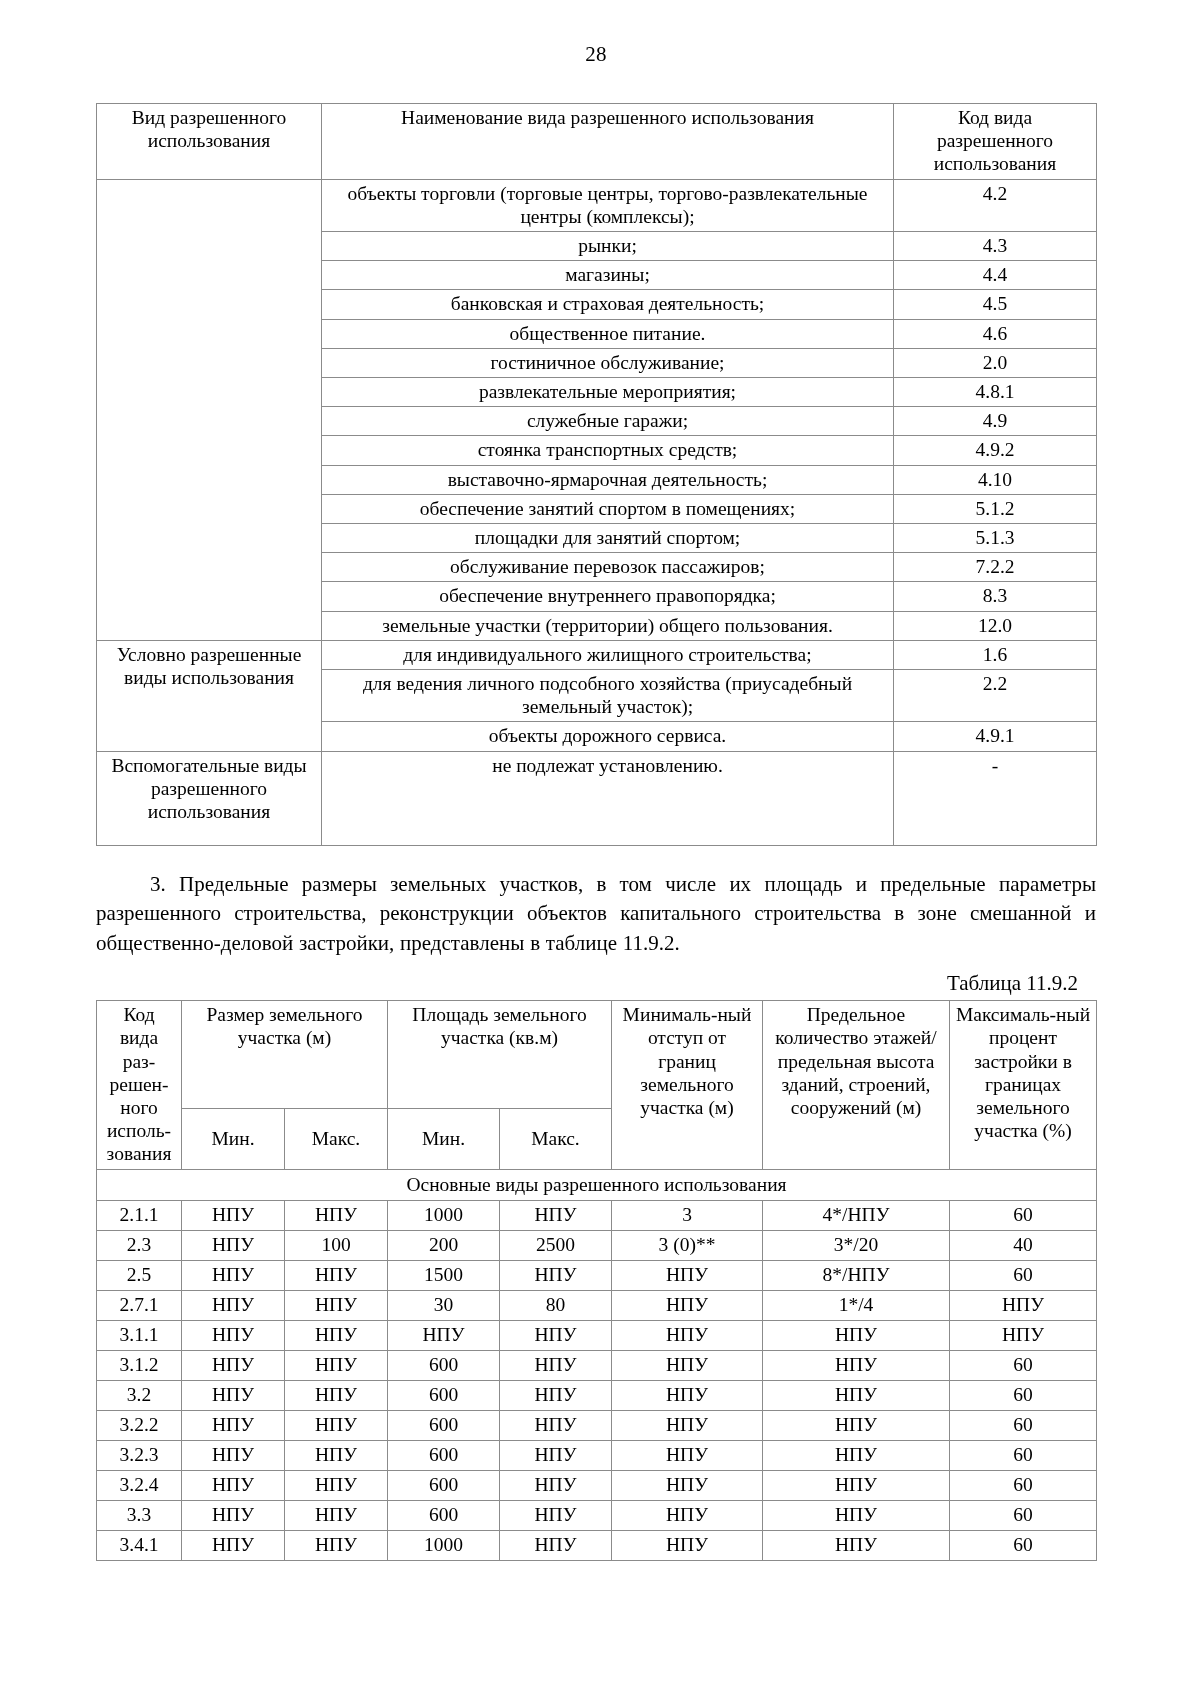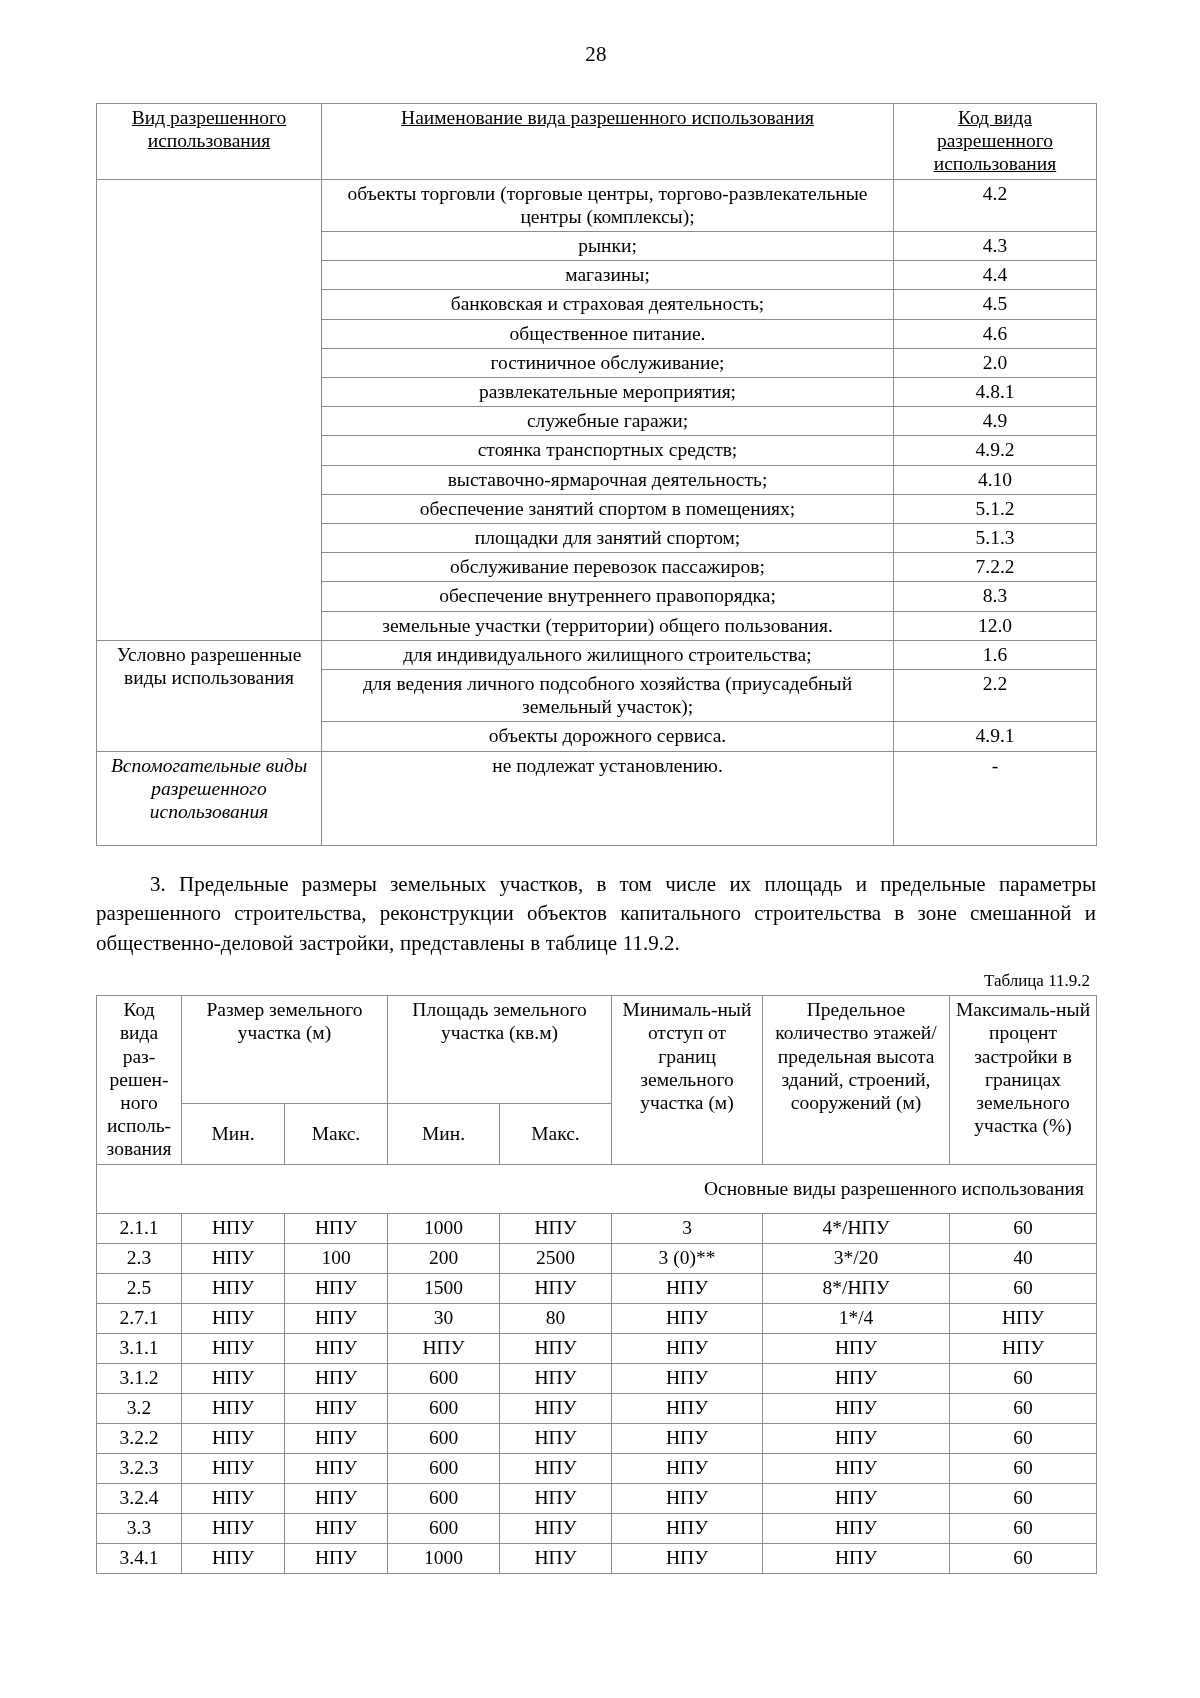--- a/index.html
+++ b/index.html
@@ -49,39 +49,38 @@
   
   .t1 col.c1 { width: 225px; }
   .t1 col.c2 { width: 572px; }
   .t1 col.c3 { width: 203px; }
 
   .t1 th {
     text-align: center;
     vertical-align: middle;
     padding-top: 7px;
     padding-bottom: 7px;
-    text-decoration: underline;
   }
   .t1 td.name  { text-align: center; }
   .t1 td.code  { text-align: center; vertical-align: top; }
   .t1 td.group { text-align: center; vertical-align: top; margin-left: 35px; }
 
   
   .para {
     margin: 24px 0 0 0;
     font-size: 21px;
     line-height: 1.42;
     text-align: justify;
     text-indent: 54px;
     text-align-last: left;
     word-spacing: 0.5px;
   }
   .table-caption {
-    margin: 12px 4px 4px 0;
-    font-size: 17px;
+    margin: 12px 16px 4px 0;
+    font-size: 21px;
     text-align: right;
     padding-right: 2px;
   }
 
   
   .t2 { table-layout: fixed; }
   .t2 col.k1 { width: 85px; }
   .t2 col.k2 { width: 103px; }
   .t2 col.k3 { width: 103px; }
   .t2 col.k4 { width: 112px; }
@@ -101,23 +100,23 @@
     vertical-align: middle;
   }
   .t2 td {
     text-align: center;
     vertical-align: middle;
     font-size: 19.5px;
     padding: 2px 3px;
     height: 24px;
   }
   .t2 td.section {
-    text-align: right;
+    text-align: center;
     font-size: 19.5px;
-    padding: 12px;
+    padding: 3px;
   }
   .hdr-code { line-height: 1.22; margin-left: 16px; }
 </style>
 </head>
 <body>
 
 <div class="page">
 
   <div class="page-number">28</div>
 
@@ -203,21 +202,21 @@
         </tr>
         <tr>
           <td class="name">для ведения личного подсобного хозяйства (приусадебный земельный участок);</td>
           <td class="code">2.2</td>
         </tr>
         <tr>
           <td class="name">объекты дорожного сервиса.</td>
           <td class="code">4.9.1</td>
         </tr>
         <tr>
-          <td class="group" rowspan="1" style="height: 88px; font-style: italic;">Вспомогательные виды разрешенного использования</td>
+          <td class="group" rowspan="1" style="height: 88px;">Вспомогательные виды разрешенного использования</td>
           <td class="name" style="height: 88px; margin-top: 25px;">не подлежат установлению.</td>
           <td class="code" style="height: 88px;">-</td>
         </tr>
       </tbody>
   </table>
 
   <p class="para">3. Предельные размеры земельных участков, в том числе их площадь и предельные параметры разрешенного строительства, реконструкции объектов капитального строительства в зоне смешанной и общественно-деловой застройки, представлены в таблице 11.9.2.</p>
 
   <div class="table-caption">Таблица 11.9.2</div>
 

